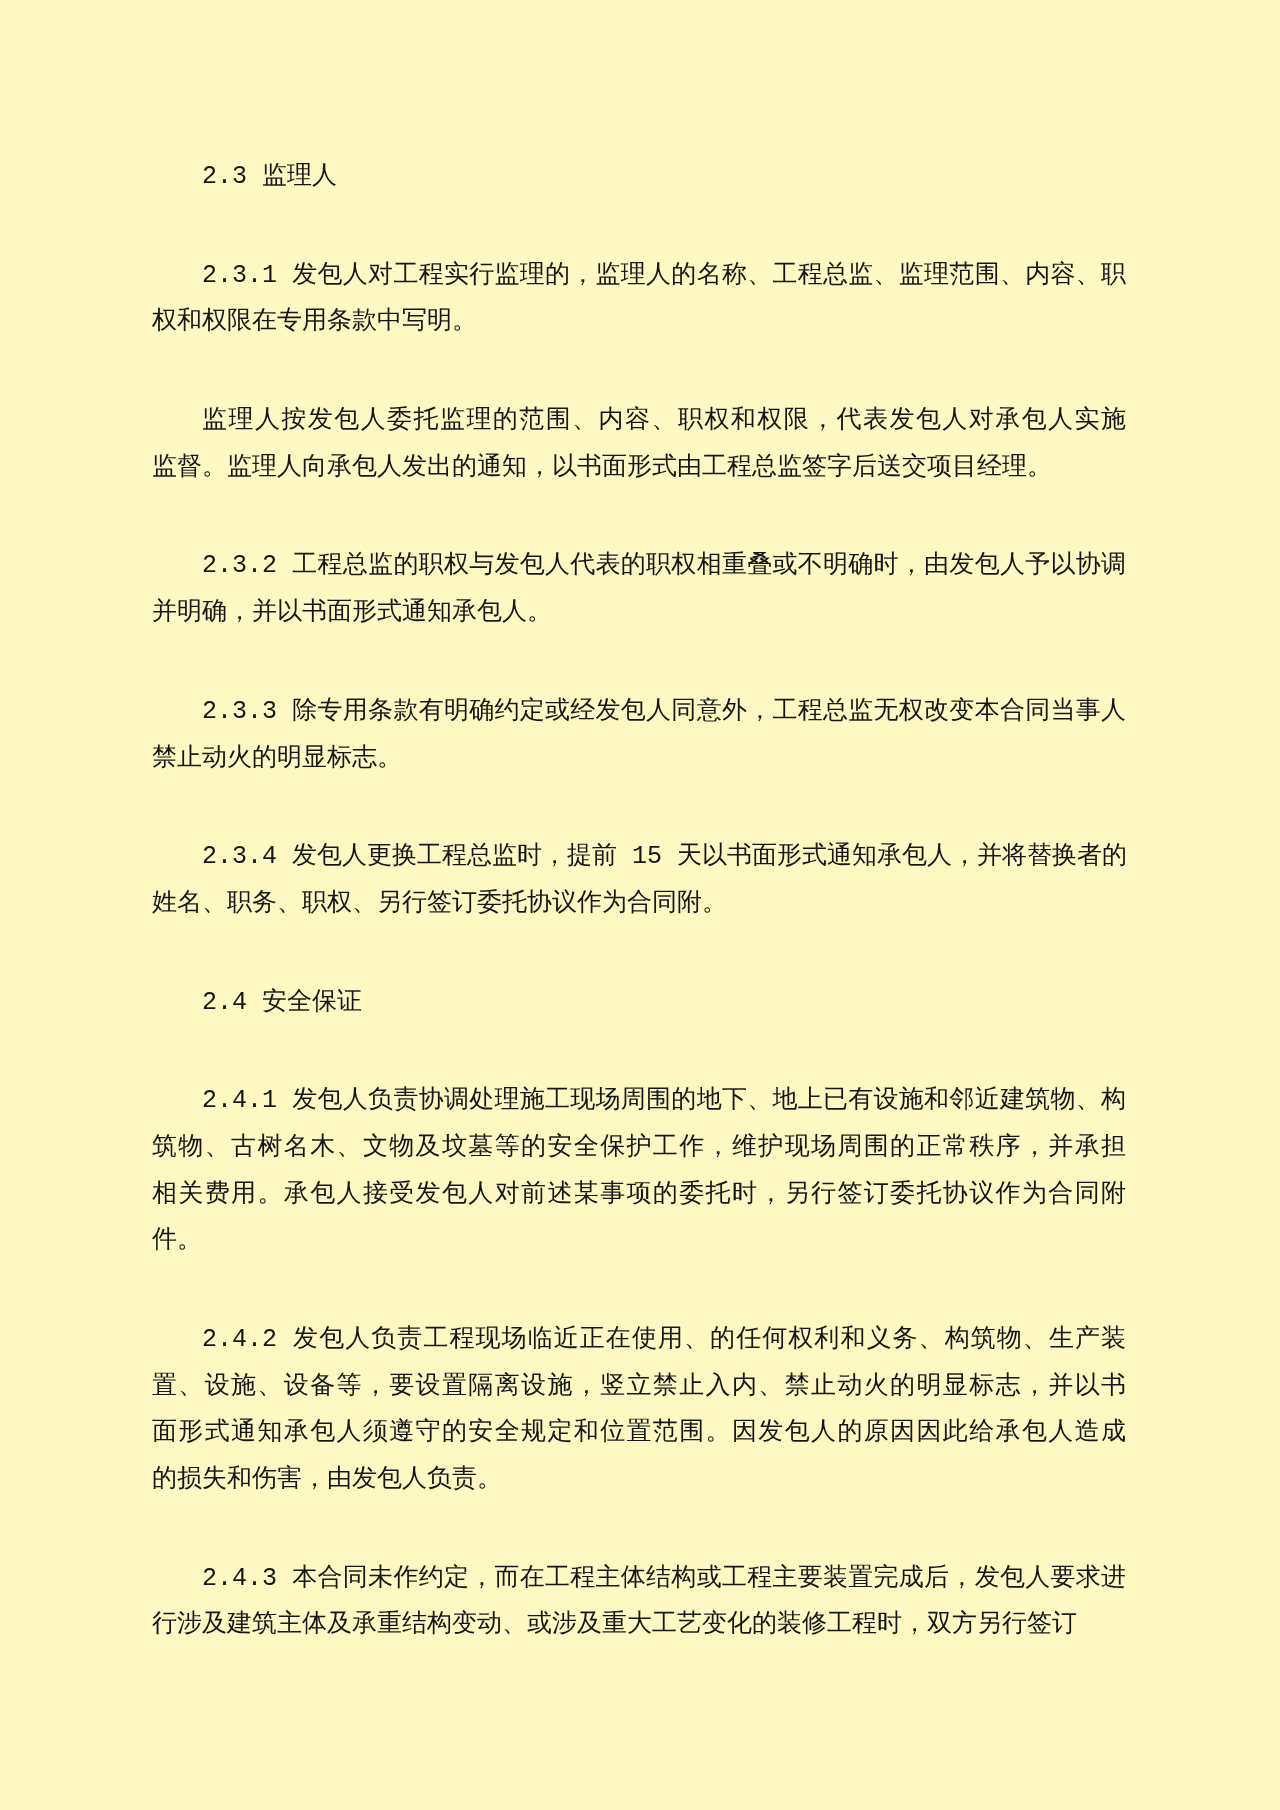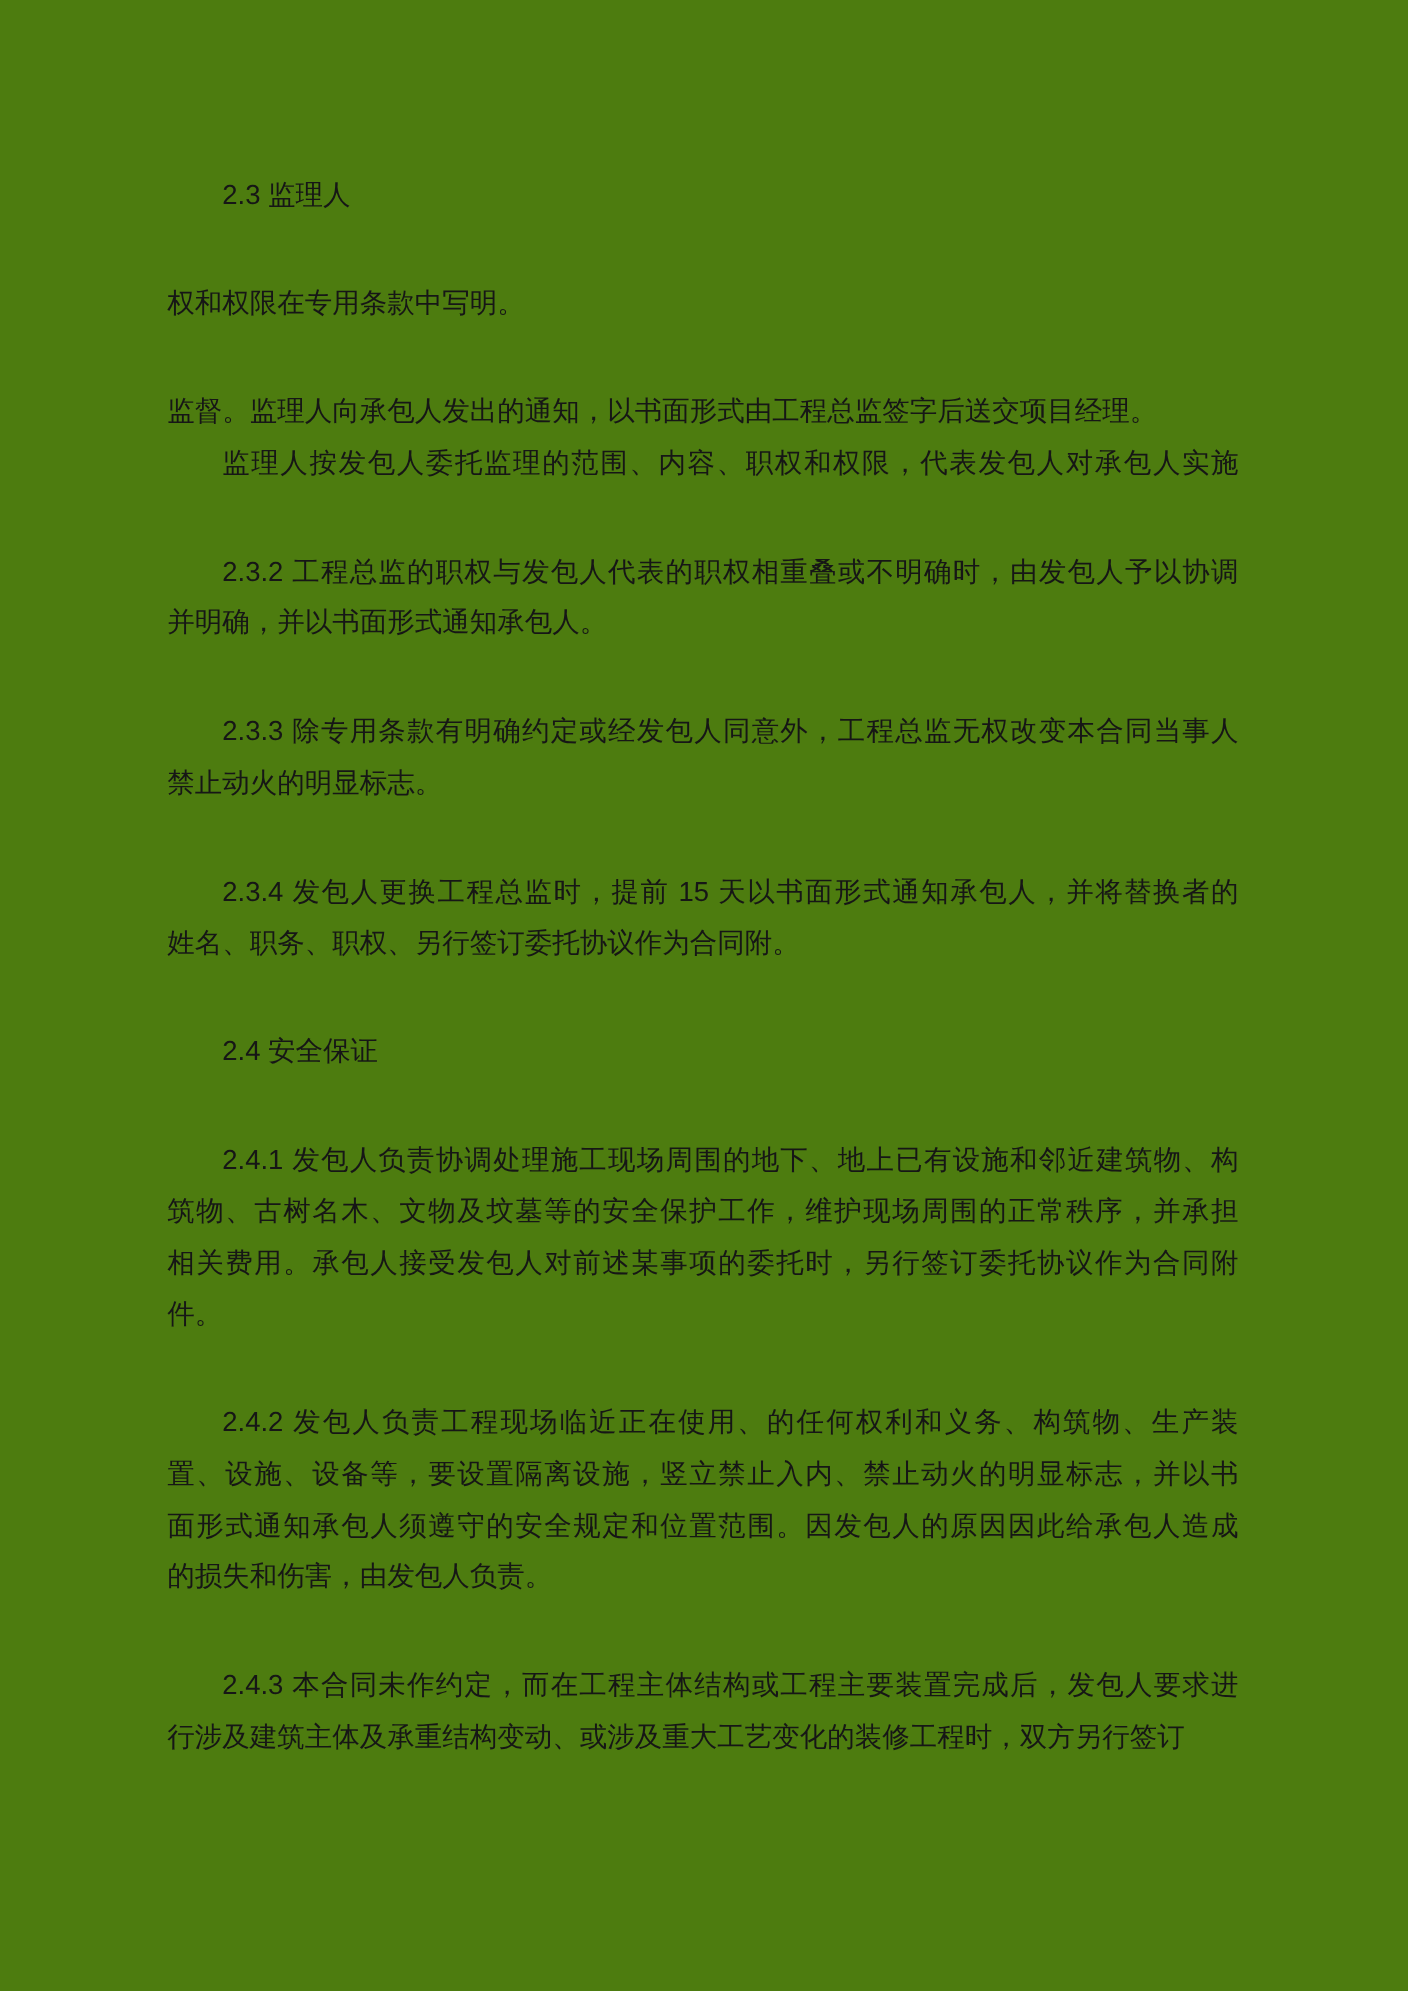--- a/index.html
+++ b/index.html
@@ -4,23 +4,23 @@
 <style>
   html, body {
     margin: 0;
     padding: 0;
     background: #ffffff;
   }
   .page {
     position: relative;
     width: 1280px;
     height: 1810px;
-    background: #4d7c0f;
+    background: #fef9c3;
     overflow: hidden;
-    font-family: Liberation Sans, sans-serif;
+    font-family: Liberation Mono, monospace;
     color: #161616;
   }
   .content {
     position: absolute;
     left: 152px;
     top: 154px;
     width: 974px;
     font-size: 25px;
   }
   .para {
@@ -49,26 +49,27 @@
 <body>
 
 <div class="page">
   <div class="content">
 
     <div class="para">
       <div class="line first last">2.3 监理人</div>
     </div>
 
     <div class="para">
+      <div class="line first">2.3.1 发包人对工程实行监理的，监理人的名称、工程总监、监理范围、内容、职</div>
       <div class="line last">权和权限在专用条款中写明。</div>
     </div>
 
     <div class="para">
+      <div class="line first">监理人按发包人委托监理的范围、内容、职权和权限，代表发包人对承包人实施</div>
       <div class="line last">监督。监理人向承包人发出的通知，以书面形式由工程总监签字后送交项目经理。</div>
-      <div class="line first">监理人按发包人委托监理的范围、内容、职权和权限，代表发包人对承包人实施</div>
     </div>
 
     <div class="para">
       <div class="line first">2.3.2 工程总监的职权与发包人代表的职权相重叠或不明确时，由发包人予以协调</div>
       <div class="line last">并明确，并以书面形式通知承包人。</div>
     </div>
 
     <div class="para">
       <div class="line first">2.3.3 除专用条款有明确约定或经发包人同意外，工程总监无权改变本合同当事人</div>
       <div class="line last">禁止动火的明显标志。</div>

